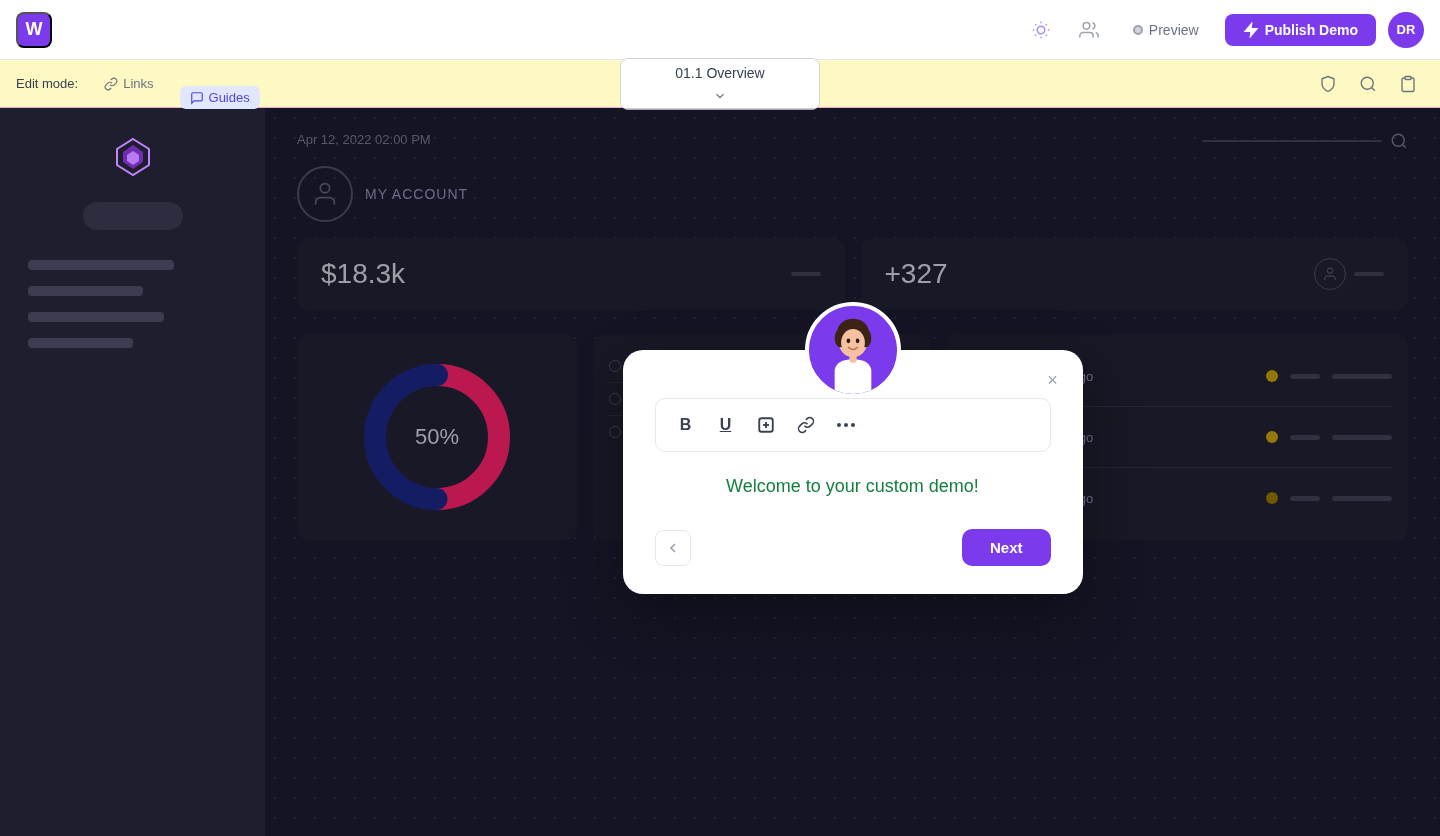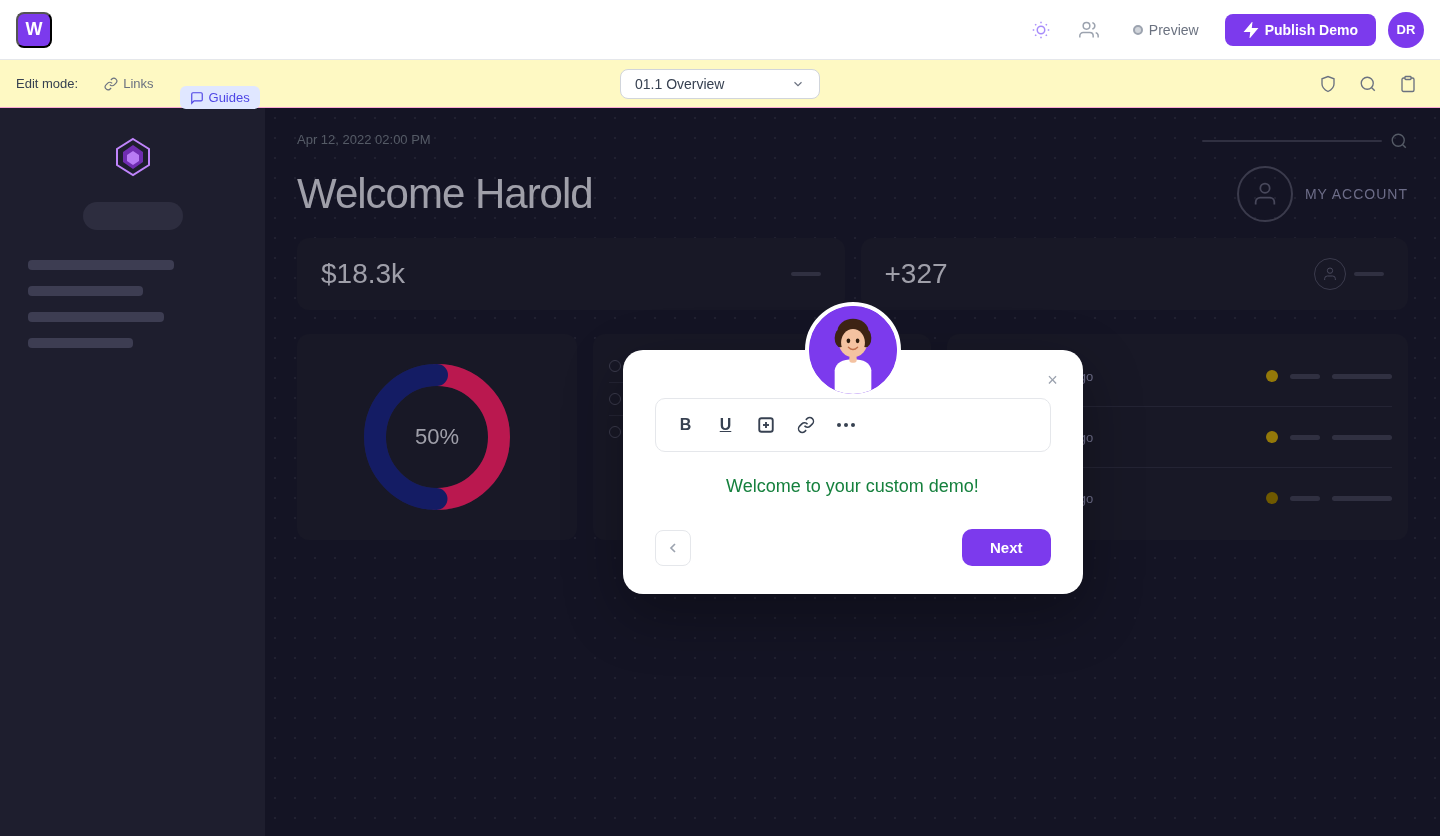--- a/index.html
+++ b/index.html
@@ -82,20 +82,21 @@
     }
     .nav-dropdown {
       position: absolute; left: 50%; transform: translateX(-50%);
       display: flex; align-items: center; gap: 8px;
       border: 1px solid #d1d5db;
       border-radius: 8px;
       padding: 6px 14px;
       font-size: 14px; color: #374151;
       cursor: pointer; background: white; min-width: 200px;
       justify-content: space-between;
+      flex-direction: column;
     }
     .toolbar-right-icons { margin-left: auto; display: flex; gap: 8px; }
     .tbar-icon { width: 32px; height: 32px; border: none; background: transparent; cursor: pointer; display: flex; align-items: center; justify-content: center; color: #6b7280; font-size: 16px; border-radius: 6px; }
 
     
     .main-area {
       display: flex;
       height: calc(836px - 60px - 48px);
       position: relative;
     }
@@ -420,21 +421,20 @@
       <div class="dash-search">
         <div style="width:180px;height:2px;background:#3d3d52;border-radius:1px;"></div>
         <svg width="18" height="18" viewBox="0 0 24 24" fill="none" stroke="#6b7280" stroke-width="1.8">
           <circle cx="11" cy="11" r="8"></circle>
             <line x1="21" y1="21" x2="16.65" y2="16.65"></line>
         </svg>
       </div>
     </div>
 
     <div style="display:flex;align-items:center;justify-content:space-between;padding:0 32px;">
-      <div class="dash-title" style="padding:0;font-size:42px;">Welcome Harold</div>
       <div class="dash-account" style="position:relative;right:0;top:0;">
         <div class="dash-account-circle">
           <svg width="28" height="28" viewBox="0 0 24 24" fill="none" stroke="#5a5a72" stroke-width="1.5">
             <path d="M20 21v-2a4 4 0 0 0-4-4H8a4 4 0 0 0-4 4v2"></path>
             <circle cx="12" cy="7" r="4"></circle>
           </svg>
         </div>
         <span class="dash-account-label">MY ACCOUNT</span>
       </div>
     </div>

